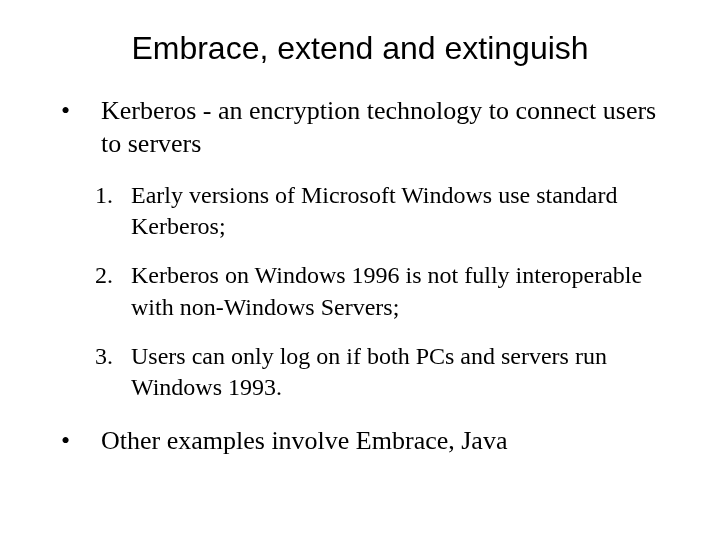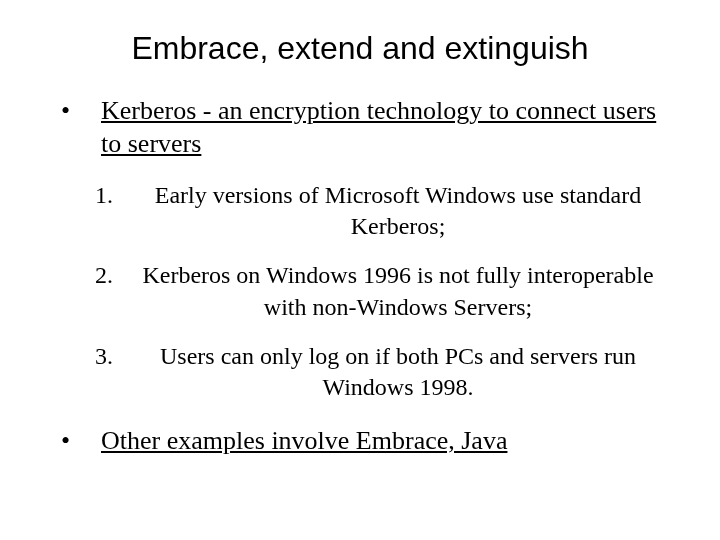--- a/index.html
+++ b/index.html
@@ -18,36 +18,36 @@
     font-size: 26px;
     line-height: 1.25;
     margin-bottom: 20px;
   }
   .bullet-marker {
     width: 46px;
     flex: 0 0 46px;
     text-align: left;
     padding-left: 6px;
   }
-  .bullet-text { flex: 1; text-decoration: underline; }
+  .bullet-text { flex: 1; }
   .numlist {
     margin-left: 40px;
     margin-bottom: 22px;
   }
   .num-row {
     display: flex;
     font-size: 24px;
     line-height: 1.3;
     margin-bottom: 18px;
   }
   .num-marker {
     width: 36px;
     flex: 0 0 36px;
   }
-  .num-text { flex: 1; text-align: center; }
+  .num-text { flex: 1; }
 </style>
 </head>
 <body>
 
 <div class="slide">
   <h1 class="title">Embrace, extend and extinguish</h1>
 
   <div class="bullet-row">
     <div class="bullet-marker">•</div>
     <div class="bullet-text">Kerberos - an encryption technology to connect users to servers</div>
@@ -57,21 +57,21 @@
     <div class="num-row">
       <div class="num-marker">1.</div>
       <div class="num-text">Early versions of Microsoft Windows use standard Kerberos;</div>
     </div>
     <div class="num-row">
       <div class="num-marker">2.</div>
       <div class="num-text">Kerberos on Windows 1996 is not fully interoperable with non-Windows Servers;</div>
     </div>
     <div class="num-row">
       <div class="num-marker">3.</div>
-      <div class="num-text">Users can only log on if both PCs and servers run Windows 1998.</div>
+      <div class="num-text">Users can only log on if both PCs and servers run Windows 1993.</div>
     </div>
   </div>
 
   <div class="bullet-row">
     <div class="bullet-marker">•</div>
     <div class="bullet-text">Other examples involve Embrace, Java</div>
   </div>
 </div>
 
 </body></html>

